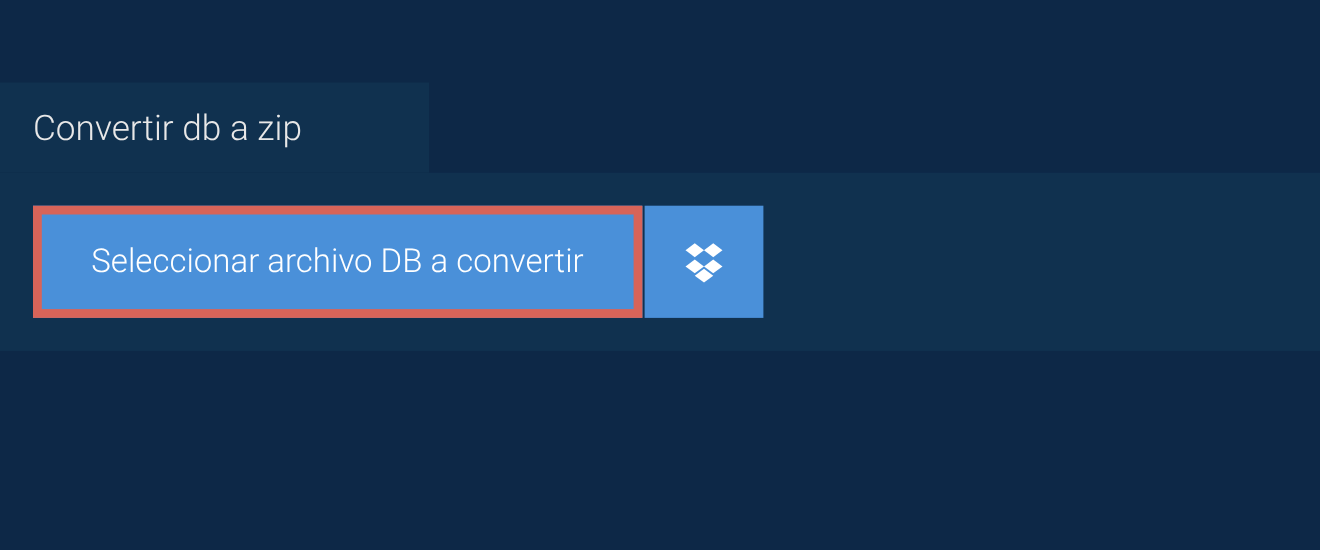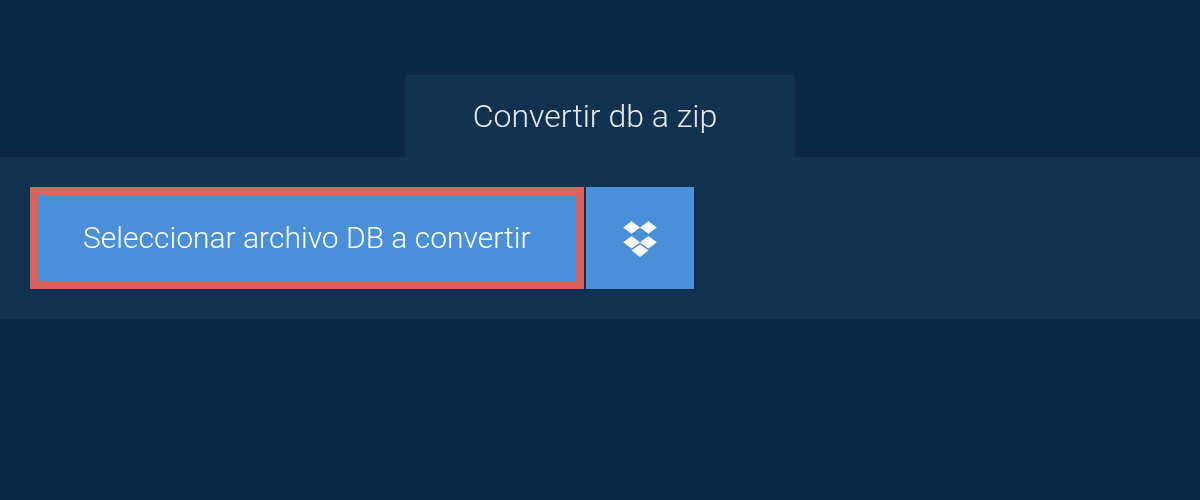--- a/index.html
+++ b/index.html
@@ -9,21 +9,20 @@
     }
     body {
       width: 1200px;
       height: 500px;
       background: #0d2847;
       font-family: -apple-system, BlinkMacSystemFont, "Segoe UI", Roboto, Helvetica, Arial, sans-serif;
       overflow: hidden;
     }
     .tab-container {
       margin-top: 75px;
-      text-align: center;
     }
     .tab {
       display: inline-block;
       background: #10314f;
       padding: 22px 40px 22px 30px;
       color: #e8e8e8;
       font-size: 32px;
       font-weight: 300;
       min-width: 390px;
     }

